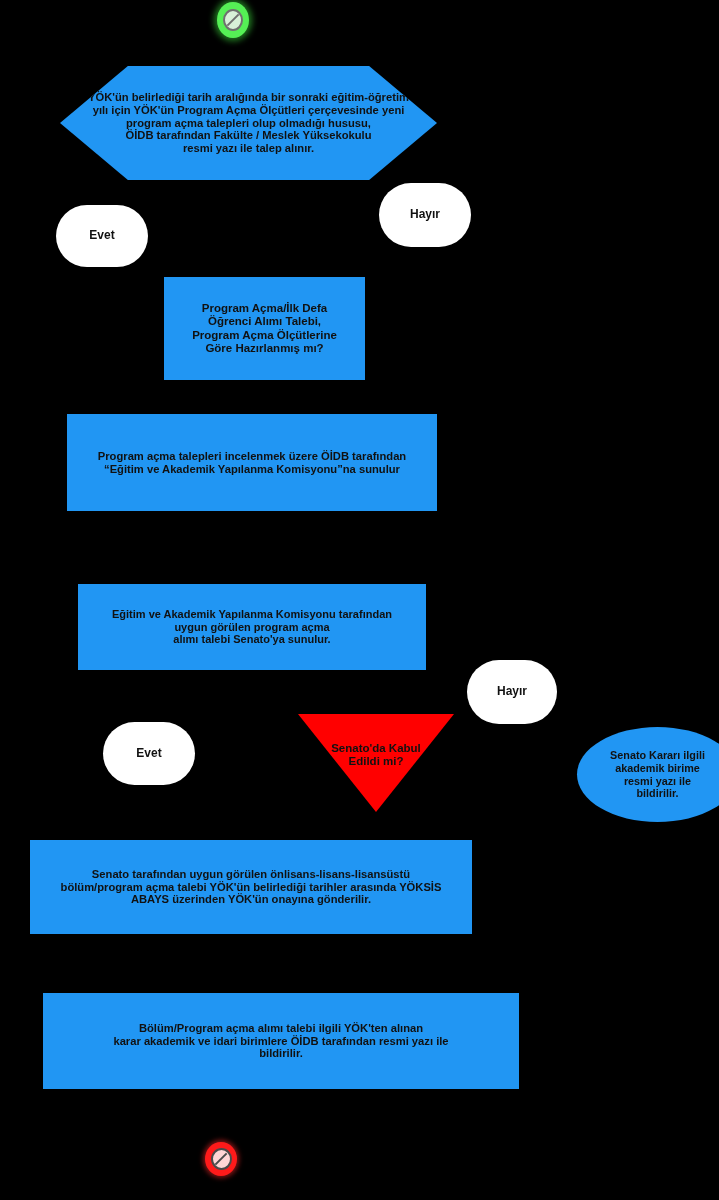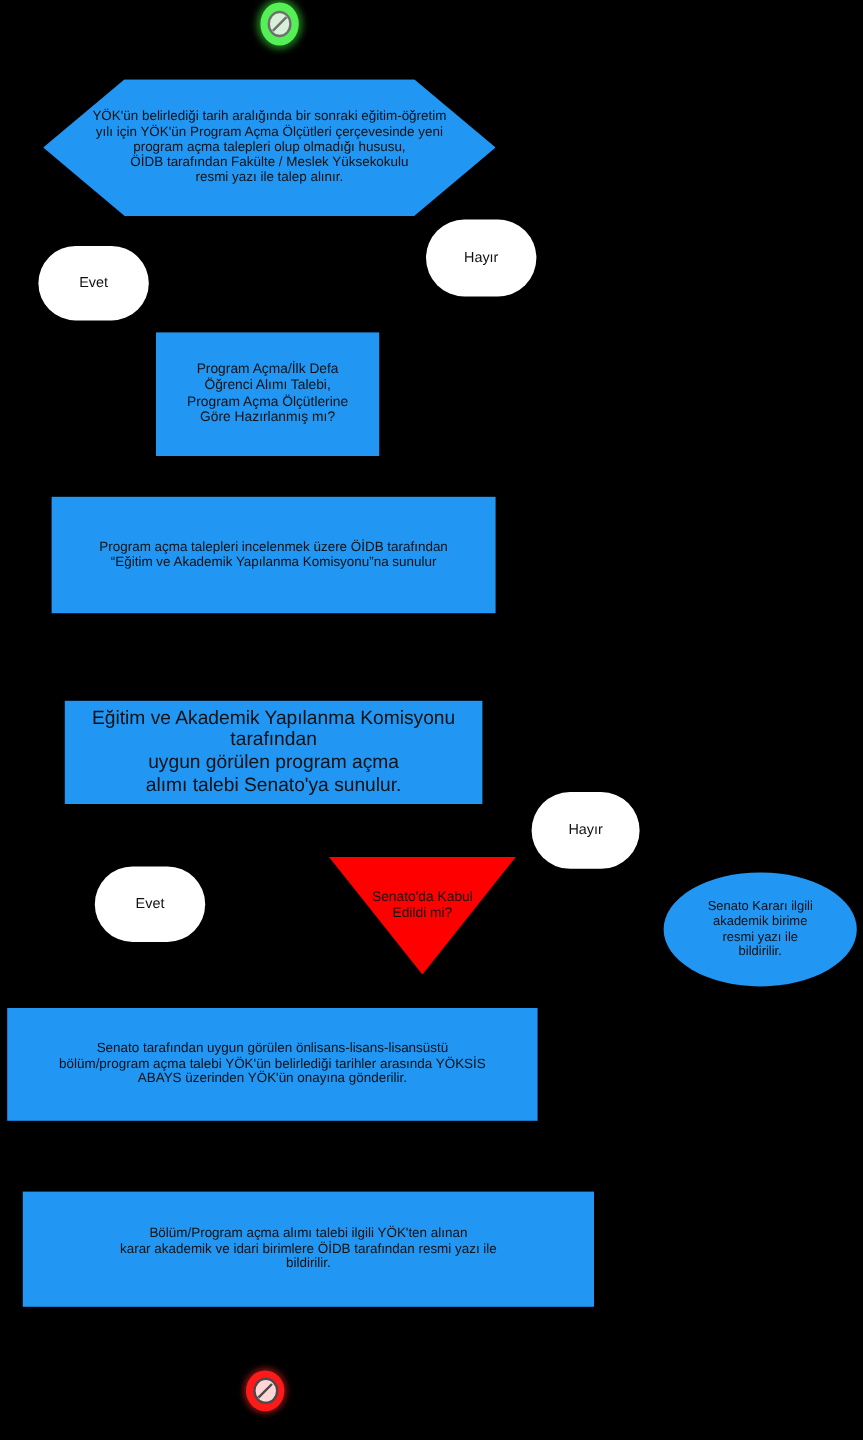--- a/index.html
+++ b/index.html
@@ -18,22 +18,23 @@
     overflow: hidden;
   }
   .node {
     position: absolute;
     box-sizing: border-box;
     display: flex;
     align-items: center;
     justify-content: center;
     text-align: center;
     color: #111111;
-    font-weight: normal;
+    font-weight: bold;
     line-height: 1.16;
+    margin-left: 24px;
     -webkit-font-smoothing: antialiased;
   }
   .node .txt {
     display: block;
     width: 100%;
     white-space: pre-line;
   }
 
   
   .terminator {
@@ -149,33 +150,33 @@
 
   <div class="node shape-pill-white" style="left:32px; top:205px; width:92px; height:62px; font-size:12px;">
     <span class="txt">Evet</span>
   </div>
 
   <div class="node shape-pill-white" style="left:355px; top:183px; width:92px; height:64px; font-size:12px;">
     <span class="txt">Hayır</span>
   </div>
 
 
-  <div class="node shape-rect" style="left:130px; top:277px; width:186px; height:103px; font-size:11.5px; padding:0 8px;">
+  <div class="node shape-rect" style="left:140px; top:277px; width:201px; height:103px; font-size:11.5px; padding:0 8px;">
     <span class="txt">Program Açma/İlk Defa
 Öğrenci Alımı Talebi,
 Program Açma Ölçütlerine
 Göre Hazırlanmış mı?</span>
   </div>
 
   <div class="node shape-rect" style="left:43px; top:414px; width:370px; height:97px; font-size:11.2px; padding:0 10px;">
     <span class="txt">Program açma talepleri incelenmek üzere ÖİDB tarafından
 “Eğitim ve Akademik Yapılanma Komisyonu”na sunulur</span>
   </div>
 
-  <div class="node shape-rect" style="left:54px; top:584px; width:348px; height:86px; font-size:16px; padding:0 10px;">
+  <div class="node shape-rect" style="left:54px; top:584px; width:348px; height:86px; font-size:11px; padding:0 10px;">
     <span class="txt">Eğitim ve Akademik Yapılanma Komisyonu tarafından
 uygun görülen program açma
 alımı talebi Senato'ya sunulur.</span>
   </div>
 
   <div class="node shape-pill-white" style="left:443px; top:660px; width:90px; height:64px; font-size:12px;">
     <span class="txt">Hayır</span>
   </div>
 
   <div class="node shape-pill-white" style="left:79px; top:722px; width:92px; height:63px; font-size:12px;">

